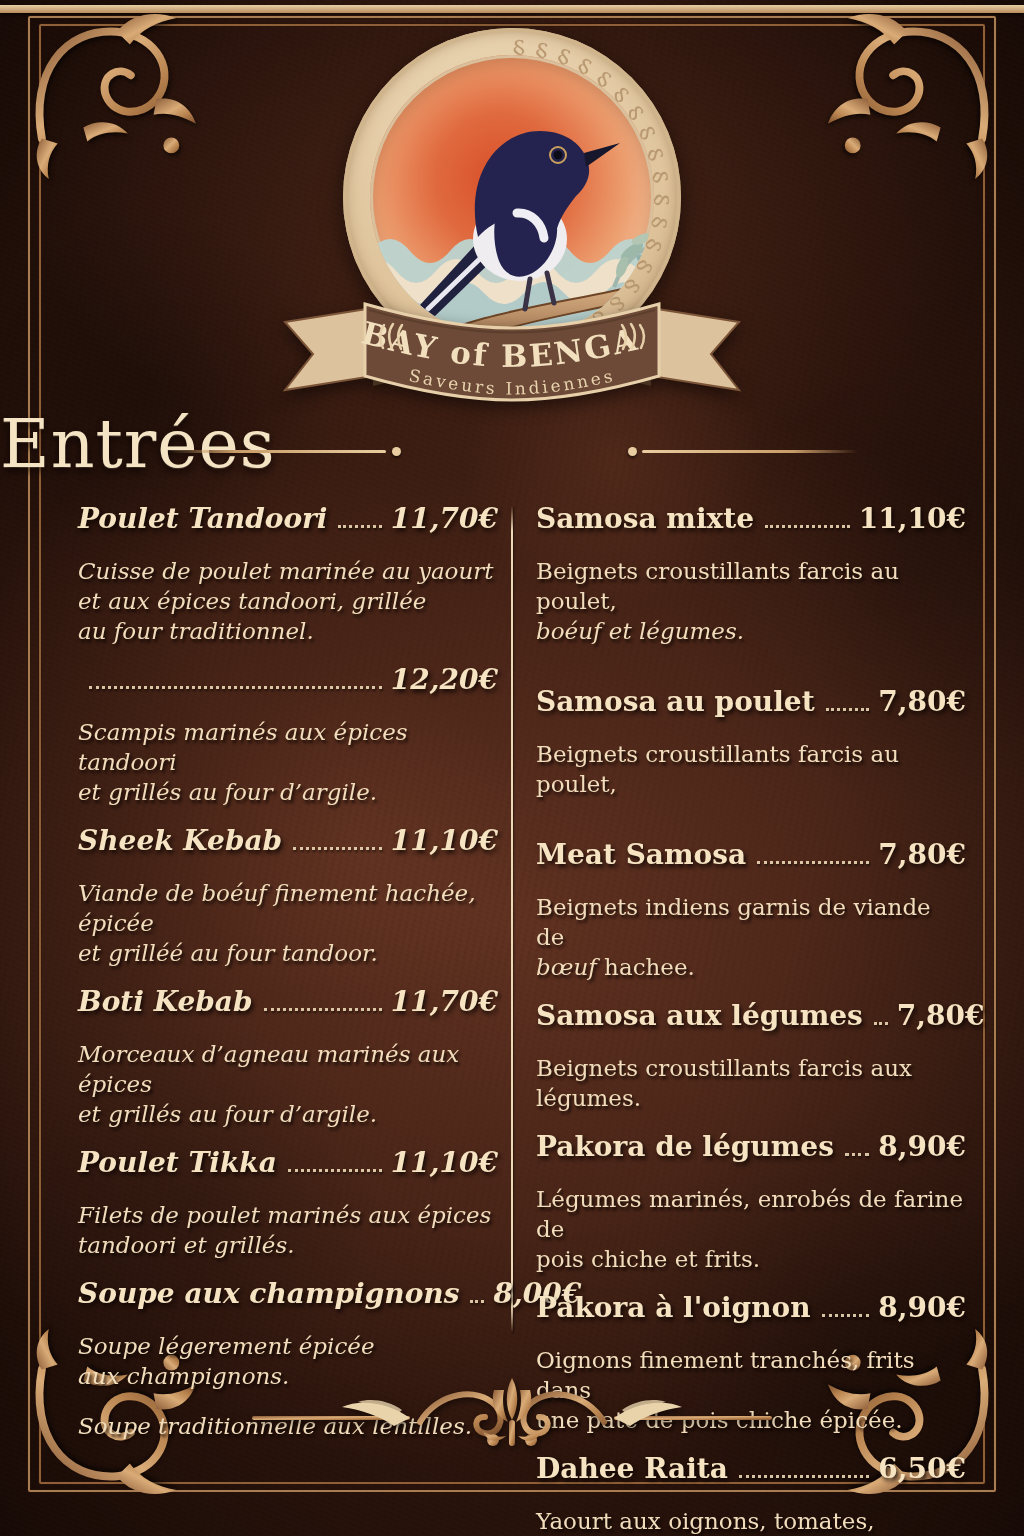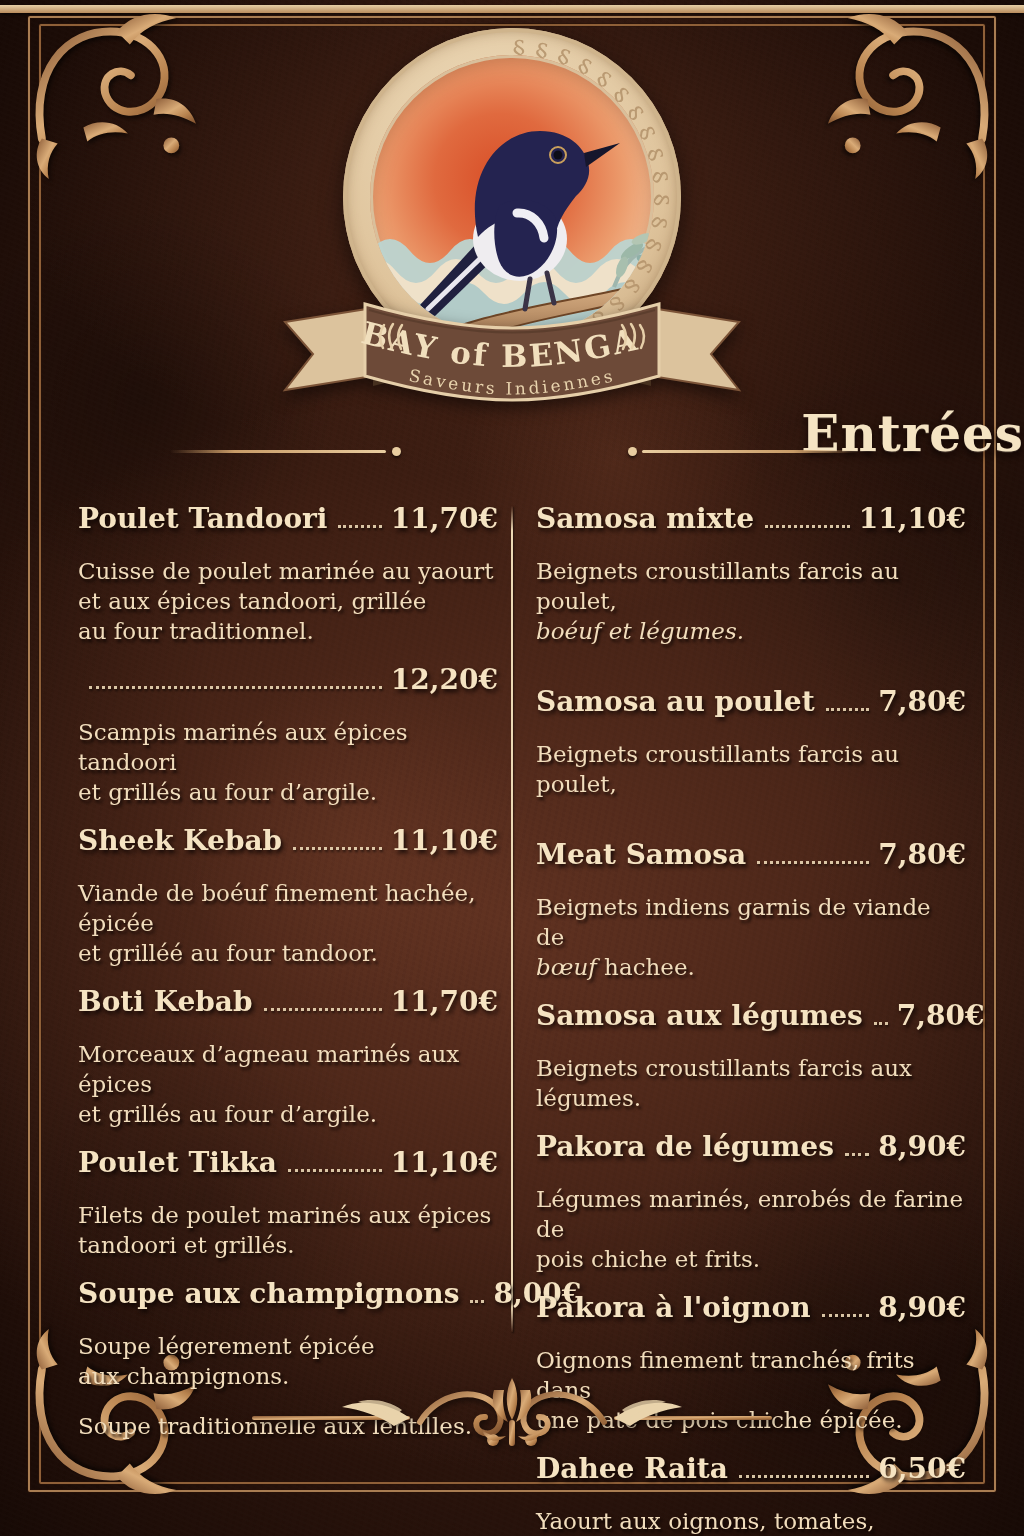--- a/index.html
+++ b/index.html
@@ -43,35 +43,35 @@
     background:radial-gradient(circle at 45% 35%, #f0dfc0, #dfc49c 60%, #c2a076 100%);
     box-shadow:0 8px 22px rgba(0,0,0,.55), inset 0 0 0 4px #cfb48c, inset 0 0 14px rgba(90,55,25,.5);}
   .ring-pattern{position:absolute;left:0;top:0;width:338px;height:338px;}
   .sun{position:absolute;left:27px;top:27px;width:284px;height:284px;border-radius:50%;overflow:hidden;
     background:radial-gradient(circle at 46% 44%, #d84e27 0%, #e06a3f 30%, #ec9c6d 56%, #f3c69e 78%, #f2d8b9 96%);
     box-shadow:inset 0 0 0 3px #d9bf9b, inset 0 6px 18px rgba(120,50,20,.35);}
   .sun svg{position:absolute;left:0;top:0;}
   .banner{position:absolute;left:50%;top:258px;transform:translateX(-50%);
     width:470px;height:150px;filter:drop-shadow(0 6px 8px rgba(0,0,0,.5));}
   
-  .section-title{position:absolute;left:0;top:404px;width:100%;text-align:right;z-index:5;
-    font-size:50px;font-weight:bold;color:#f5e4c3;letter-spacing:1px;
+  .section-title{position:absolute;left:0;top:404px;width:100%;text-align:left;z-index:5;
+    font-size:68px;font-weight:normal;color:#f5e4c3;letter-spacing:1px;
     text-shadow:0 4px 7px rgba(12,4,2,.85), 0 1px 0 rgba(255,245,220,.25);}
   .title-line{position:absolute;top:450px;height:3px;z-index:5;border-radius:2px;}
   .title-line.l{left:170px;width:216px;background:linear-gradient(90deg, rgba(187,138,92,0), #c99c68 30%, #e9cda0);}
   .title-line.r{left:642px;width:216px;background:linear-gradient(270deg, rgba(187,138,92,0), #c99c68 30%, #e9cda0);}
   .title-dot{position:absolute;top:447px;width:9px;height:9px;border-radius:50%;
     background:#e9cda0;box-shadow:0 2px 3px rgba(0,0,0,.6);z-index:5;}
   .title-dot.l{left:392px;} .title-dot.r{left:628px;}
   
   .divider{position:absolute;left:511px;top:506px;width:2px;height:826px;z-index:5;
     background:linear-gradient(180deg, rgba(236,216,180,0), #ecd8b4 3%, #ecd8b4 97%, rgba(236,216,180,0));
     box-shadow:1px 1px 2px rgba(0,0,0,.5);}
   .col{position:absolute;top:502px;z-index:5;}
-  .col.left{left:78px;width:420px;}
+  .col.left{left:78px;width:420px;font-style:italic;}
   .col.right{left:536px;width:430px;}
   .menu-item{margin-bottom:17px;}
   .menu-item.extra-gap{margin-bottom:39px;}
   .irow{display:flex;align-items:baseline;}
   .iname,.iprice{font-size:28px;font-weight:bold;color:#f5e3c2;line-height:34px;
     text-shadow:2px 3px 4px rgba(10,4,2,.85);white-space:nowrap;}
   .leader{flex:1;margin:0 9px 7px 11px;border-bottom:3px dotted rgba(240,221,186,.88);
     min-width:14px;filter:drop-shadow(1px 2px 1px rgba(0,0,0,.6));}
   .idesc{margin:20px 0 0 0;font-size:23px;line-height:30px;color:#f1ddbc;
     white-space:pre-line;text-shadow:2px 3px 3px rgba(10,4,2,.8);}

